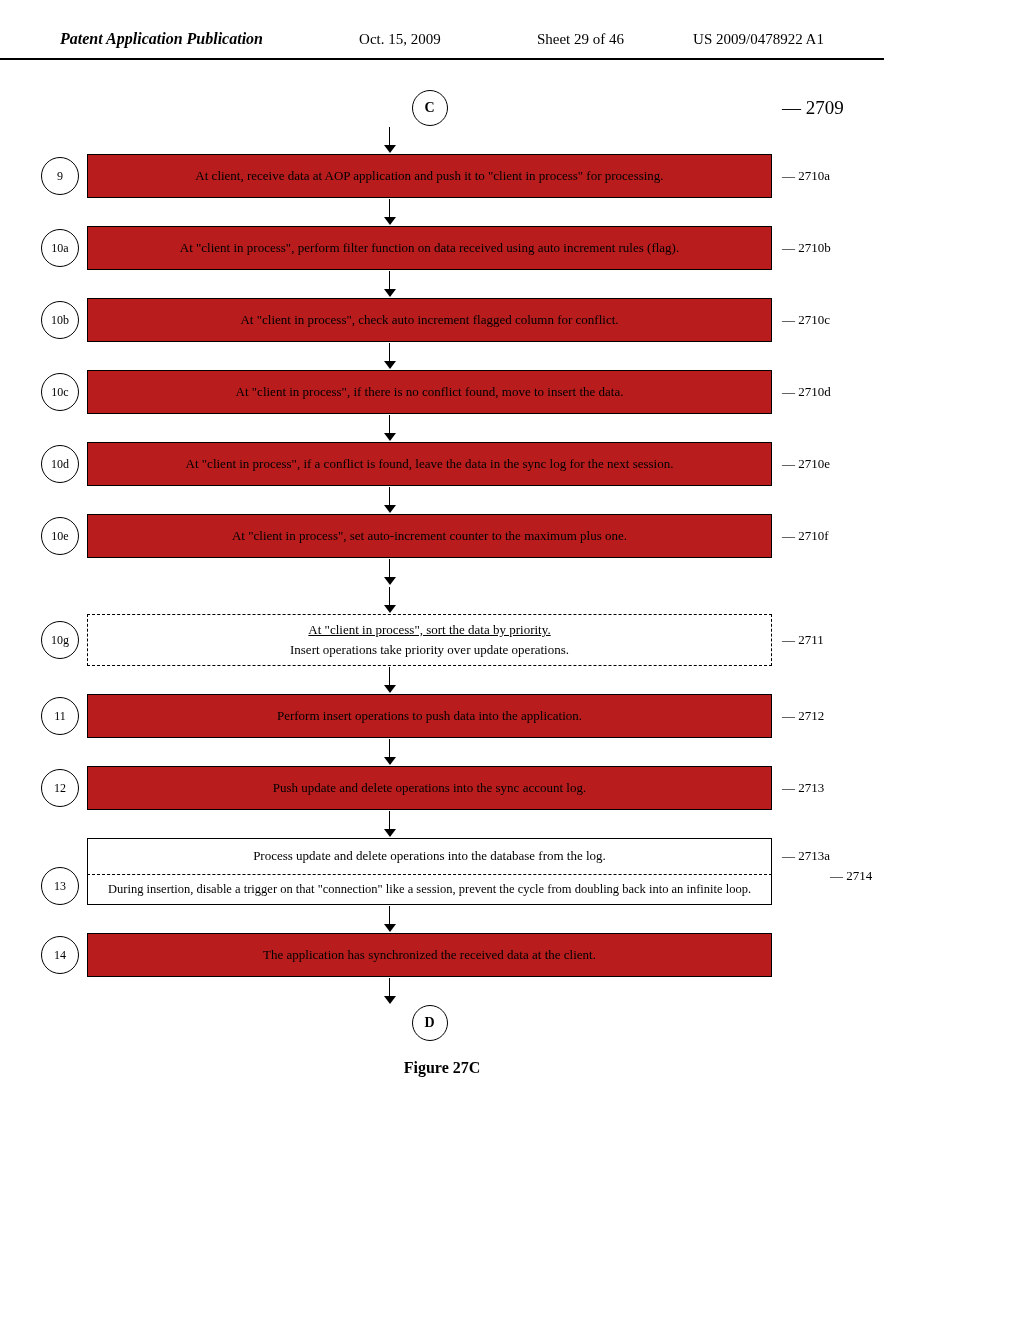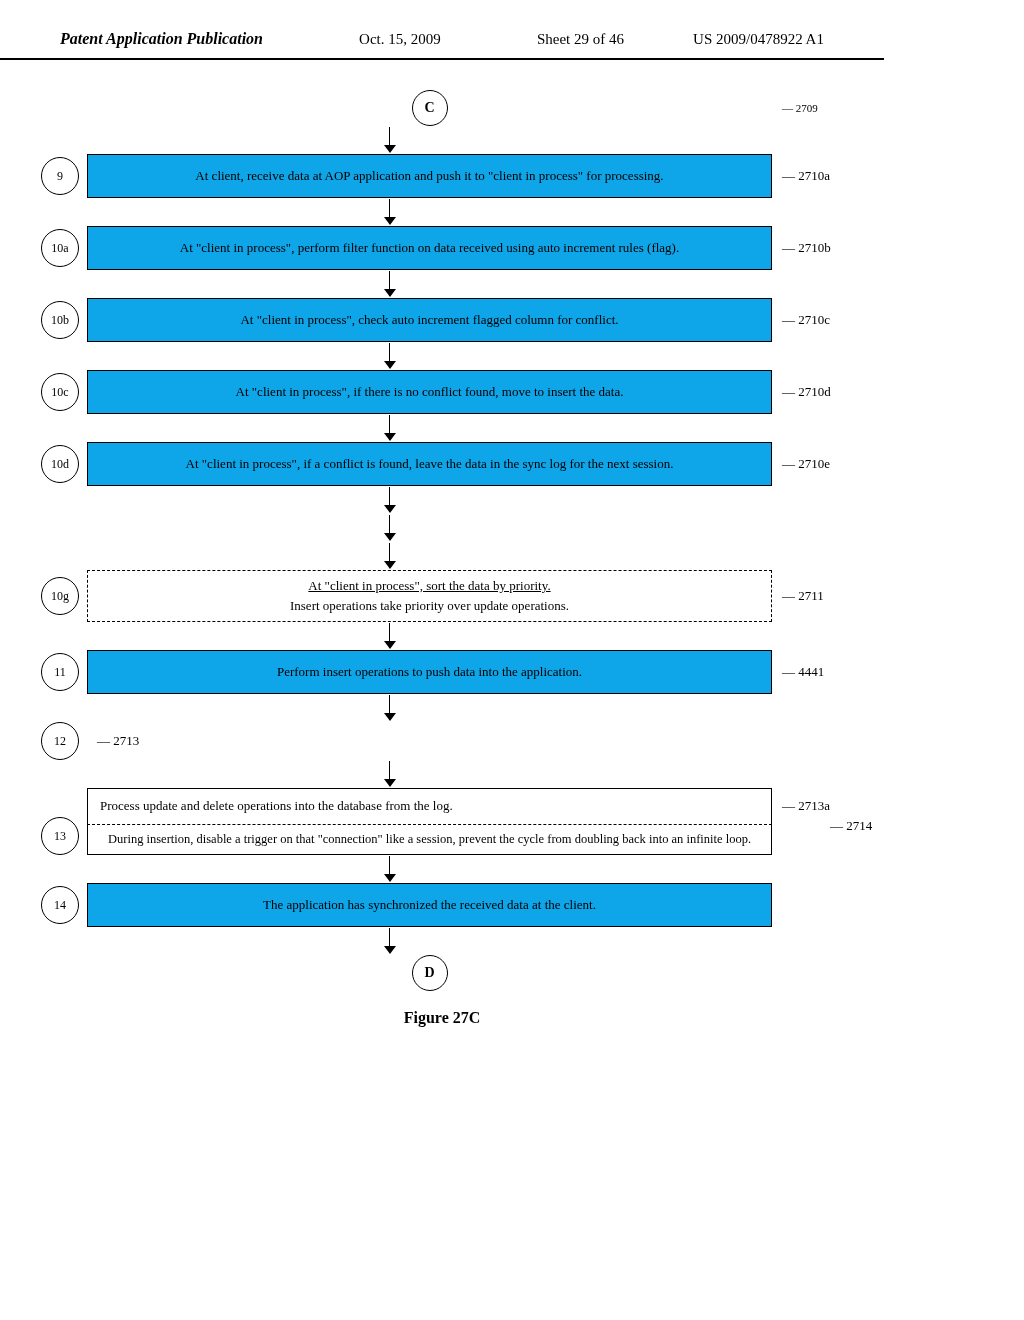--- a/index.html
+++ b/index.html
@@ -77,21 +77,21 @@
       justify-content: center;
       font-size: 12px;
       background: #fff;
     }
     .flow-box {
       flex: 1;
       border: 1.5px solid #000;
       padding: 8px 22px;
       text-align: center;
       font-size: 13px;
-      background: #0ea5e9;
+      background: #b91c1c;
       min-height: 44px;
       display: flex;
       align-items: center;
       justify-content: center;
       line-height: 1.4;
     }
     .flow-ref {
       width: 80px;
       min-width: 80px;
       padding-left: 10px;
@@ -149,21 +149,21 @@
     }
     .connector-center {
       flex: 1;
       display: flex;
       align-items: center;
       justify-content: center;
     }
     .connector-ref {
       width: 80px;
       padding-left: 10px;
-      font-size: 11px;
+      font-size: 19px;
     }
     .figure-caption {
       margin-top: 18px;
       text-align: center;
       font-size: 16px;
     }
     .figure-caption-label {
       font-weight: bold;
       font-size: 16px;
       margin-top: 8px;
@@ -182,21 +182,21 @@
     .box-with-sub {
       flex: 1;
       border: 1.5px solid #000;
       font-size: 13px;
       background: #fff;
       display: flex;
       flex-direction: column;
     }
     .box-main-text {
       padding: 8px 12px;
-      text-align: left;
+      text-align: center;
       line-height: 1.4;
     }
     .box-sub-dashed {
       border-top: 1.5px dashed #000;
       border-left: 1.5px dashed #000;
       border-right: 1.5px dashed #000;
       border-bottom: 1.5px dashed #000;
       margin: 0 -1px -1px -1px;
       padding: 6px 12px;
       text-align: center;
@@ -308,20 +308,27 @@
       </div>
 
       <div class="arrow-row">
         <div class="arrow-down">
           <div class="arrow-line"></div>
           <div class="arrow-head"></div>
         </div>
         <div style="width:80px"></div>
       </div>
 
+      <div class="flow-row">
+        <div class="flow-label">
+          <div class="circle-label">10e</div>
+        </div>
+        <div class="flow-box">At "client in process", set auto-increment counter to the maximum plus one.</div>
+        <div class="flow-ref">— 2710f</div>
+      </div>
 
       <div class="arrow-row">
         <div class="arrow-down">
           <div class="arrow-line"></div>
           <div class="arrow-head"></div>
         </div>
         <div style="width:80px"></div>
       </div>
 
 
@@ -350,35 +357,36 @@
           <div class="arrow-head"></div>
         </div>
         <div style="width:80px"></div>
       </div>
 
       <div class="flow-row">
         <div class="flow-label">
           <div class="circle-label">11</div>
         </div>
         <div class="flow-box">Perform insert operations to push data into the application.</div>
-        <div class="flow-ref">— 4441</div>
+        <div class="flow-ref">— 2712</div>
       </div>
 
       <div class="arrow-row">
         <div class="arrow-down">
           <div class="arrow-line"></div>
           <div class="arrow-head"></div>
         </div>
         <div style="width:80px"></div>
       </div>
 
       <div class="flow-row">
         <div class="flow-label">
           <div class="circle-label">12</div>
         </div>
+        <div class="flow-box">Push update and delete operations into the sync account log.</div>
         <div class="flow-ref">— 2713</div>
       </div>
 
       <div class="arrow-row">
         <div class="arrow-down">
           <div class="arrow-line"></div>
           <div class="arrow-head"></div>
         </div>
         <div style="width:80px"></div>
       </div>

